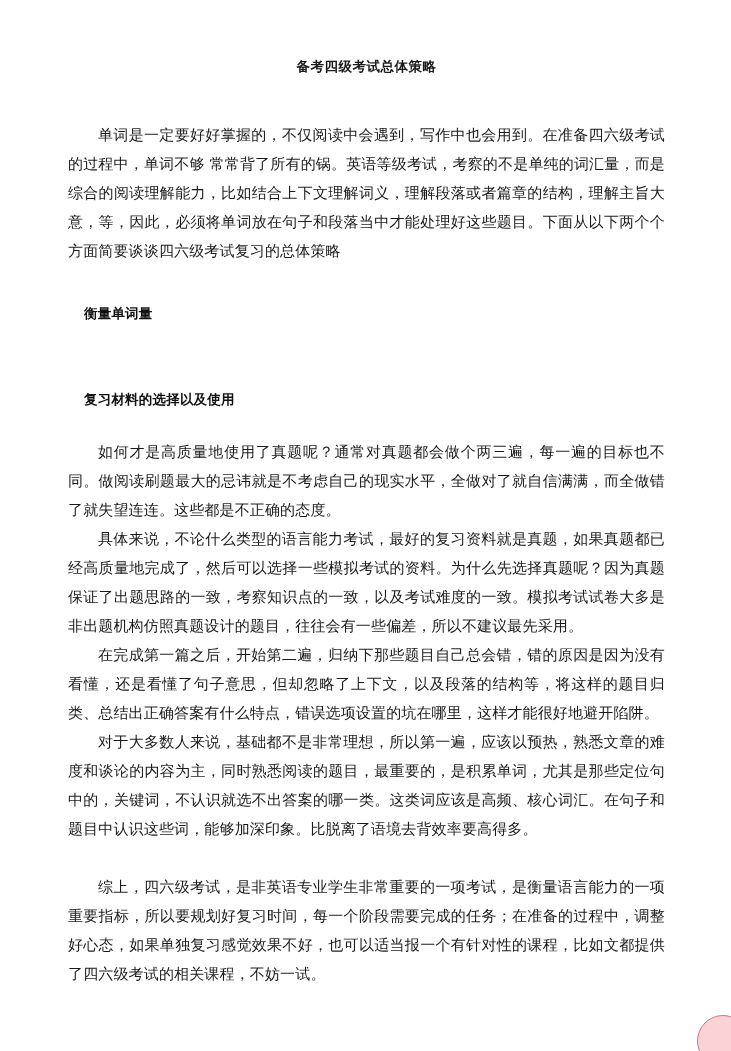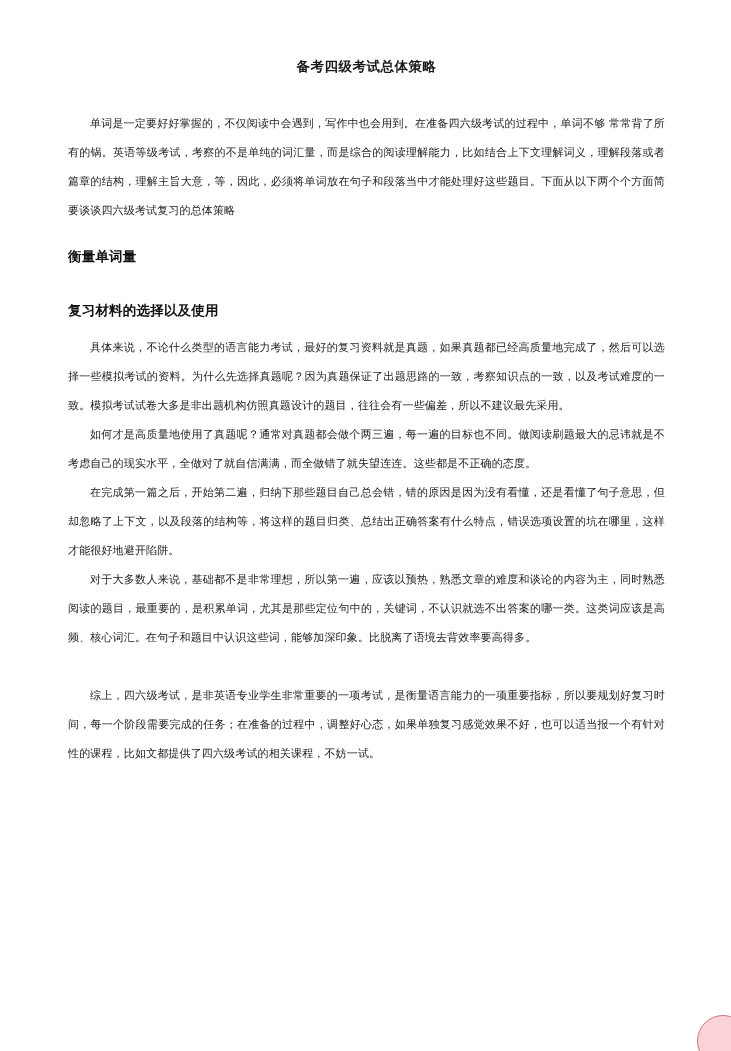--- a/index.html
+++ b/index.html
@@ -24,44 +24,44 @@
     top: 0;
     width: 597px;
   }
   .doc-title {
     text-align: center;
     font-size: 13.5px;
     font-weight: bold;
     color: #1a1a1a;
     letter-spacing: 0.5px;
     margin-top: 57px;
-    margin-bottom: 4px;
+    margin-bottom: 16px;
     line-height: 1.4;
   }
   .para {
-    font-size: 11px;
+    font-size: 15px;
     color: #1a1a1a;
     line-height: 29px;
     text-align: justify;
     text-justify: inter-ideograph;
     margin: 0;
     letter-spacing: 0.15px;
   }
   .para.indent {
     text-indent: 2em;
   }
   .gap-lg { height: 29px; }
   .gap-md { height: 20px; }
   .gap-sm { height: 12px; }
   .section-heading {
     font-size: 13.5px;
     font-weight: bold;
     color: #111111;
     line-height: 22px;
-    margin: 0;
+    margin: 16px;
     letter-spacing: 0.2px;
   }
   .corner-blob {
     position: absolute;
     right: -18px;
     bottom: -16px;
     width: 52px;
     height: 52px;
     border-radius: 50%;
     background: #fbd3d6;
@@ -88,23 +88,23 @@
 
     <div class="gap-sm"></div>
 
 
     <div class="gap-md"></div>
 
     <h2 class="section-heading">复习材料的选择以及使用</h2>
 
     <div class="gap-sm"></div>
 
+    <p class="para indent">如何才是高质量地使用了真题呢？通常对真题都会做个两三遍，每一遍的目标也不同。做阅读刷题最大的忌讳就是不考虑自己的现实水平，全做对了就自信满满，而全做错了就失望连连。这些都是不正确的态度。</p>
+
     <p class="para indent">具体来说，不论什么类型的语言能力考试，最好的复习资料就是真题，如果真题都已经高质量地完成了，然后可以选择一些模拟考试的资料。为什么先选择真题呢？因为真题保证了出题思路的一致，考察知识点的一致，以及考试难度的一致。模拟考试试卷大多是非出题机构仿照真题设计的题目，往往会有一些偏差，所以不建议最先采用。</p>
-
-    <p class="para indent">如何才是高质量地使用了真题呢？通常对真题都会做个两三遍，每一遍的目标也不同。做阅读刷题最大的忌讳就是不考虑自己的现实水平，全做对了就自信满满，而全做错了就失望连连。这些都是不正确的态度。</p>
 
     <p class="para indent">在完成第一篇之后，开始第二遍，归纳下那些题目自己总会错，错的原因是因为没有看懂，还是看懂了句子意思，但却忽略了上下文，以及段落的结构等，将这样的题目归类、总结出正确答案有什么特点，错误选项设置的坑在哪里，这样才能很好地避开陷阱。</p>
 
     <p class="para indent">对于大多数人来说，基础都不是非常理想，所以第一遍，应该以预热，熟悉文章的难度和谈论的内容为主，同时熟悉阅读的题目，最重要的，是积累单词，尤其是那些定位句中的，关键词，不认识就选不出答案的哪一类。这类词应该是高频、核心词汇。在句子和题目中认识这些词，能够加深印象。比脱离了语境去背效率要高得多。</p>
 
     <div class="gap-lg"></div>
 
     <p class="para indent">综上，四六级考试，是非英语专业学生非常重要的一项考试，是衡量语言能力的一项重要指标，所以要规划好复习时间，每一个阶段需要完成的任务；在准备的过程中，调整好心态，如果单独复习感觉效果不好，也可以适当报一个有针对性的课程，比如文都提供了四六级考试的相关课程，不妨一试。</p>
 
   </div>

